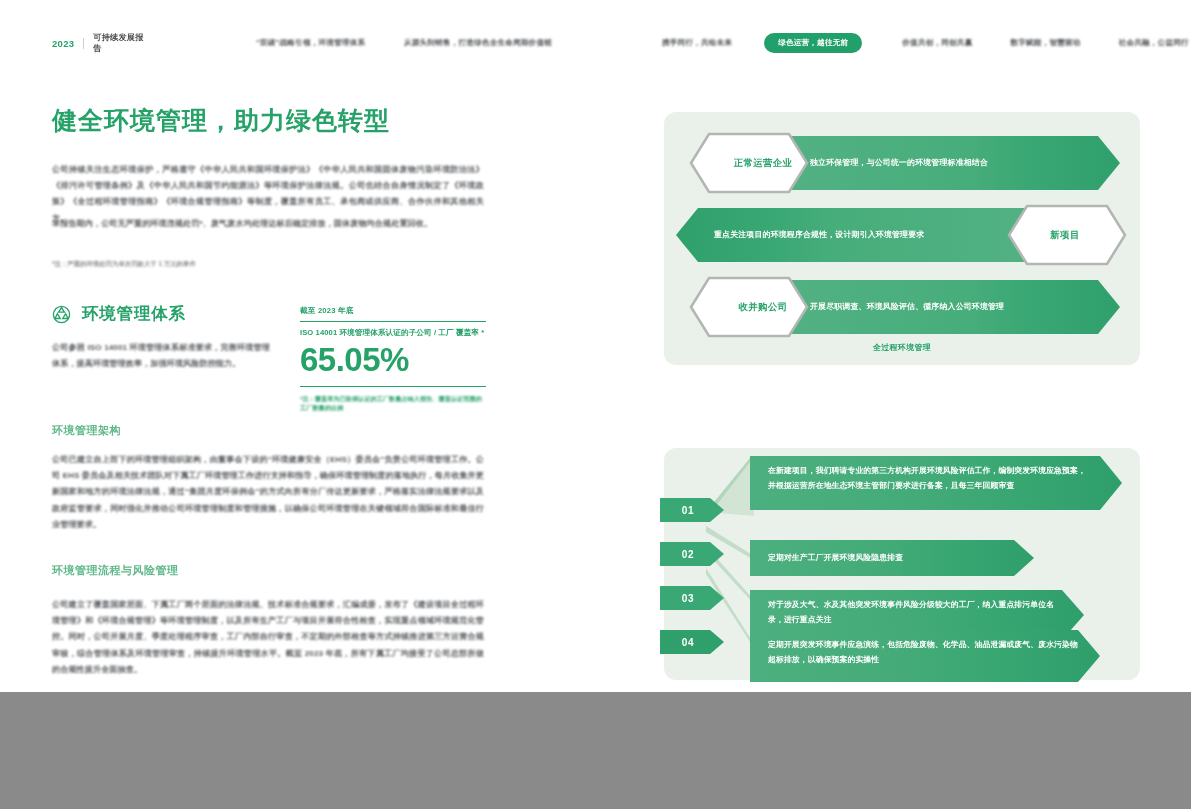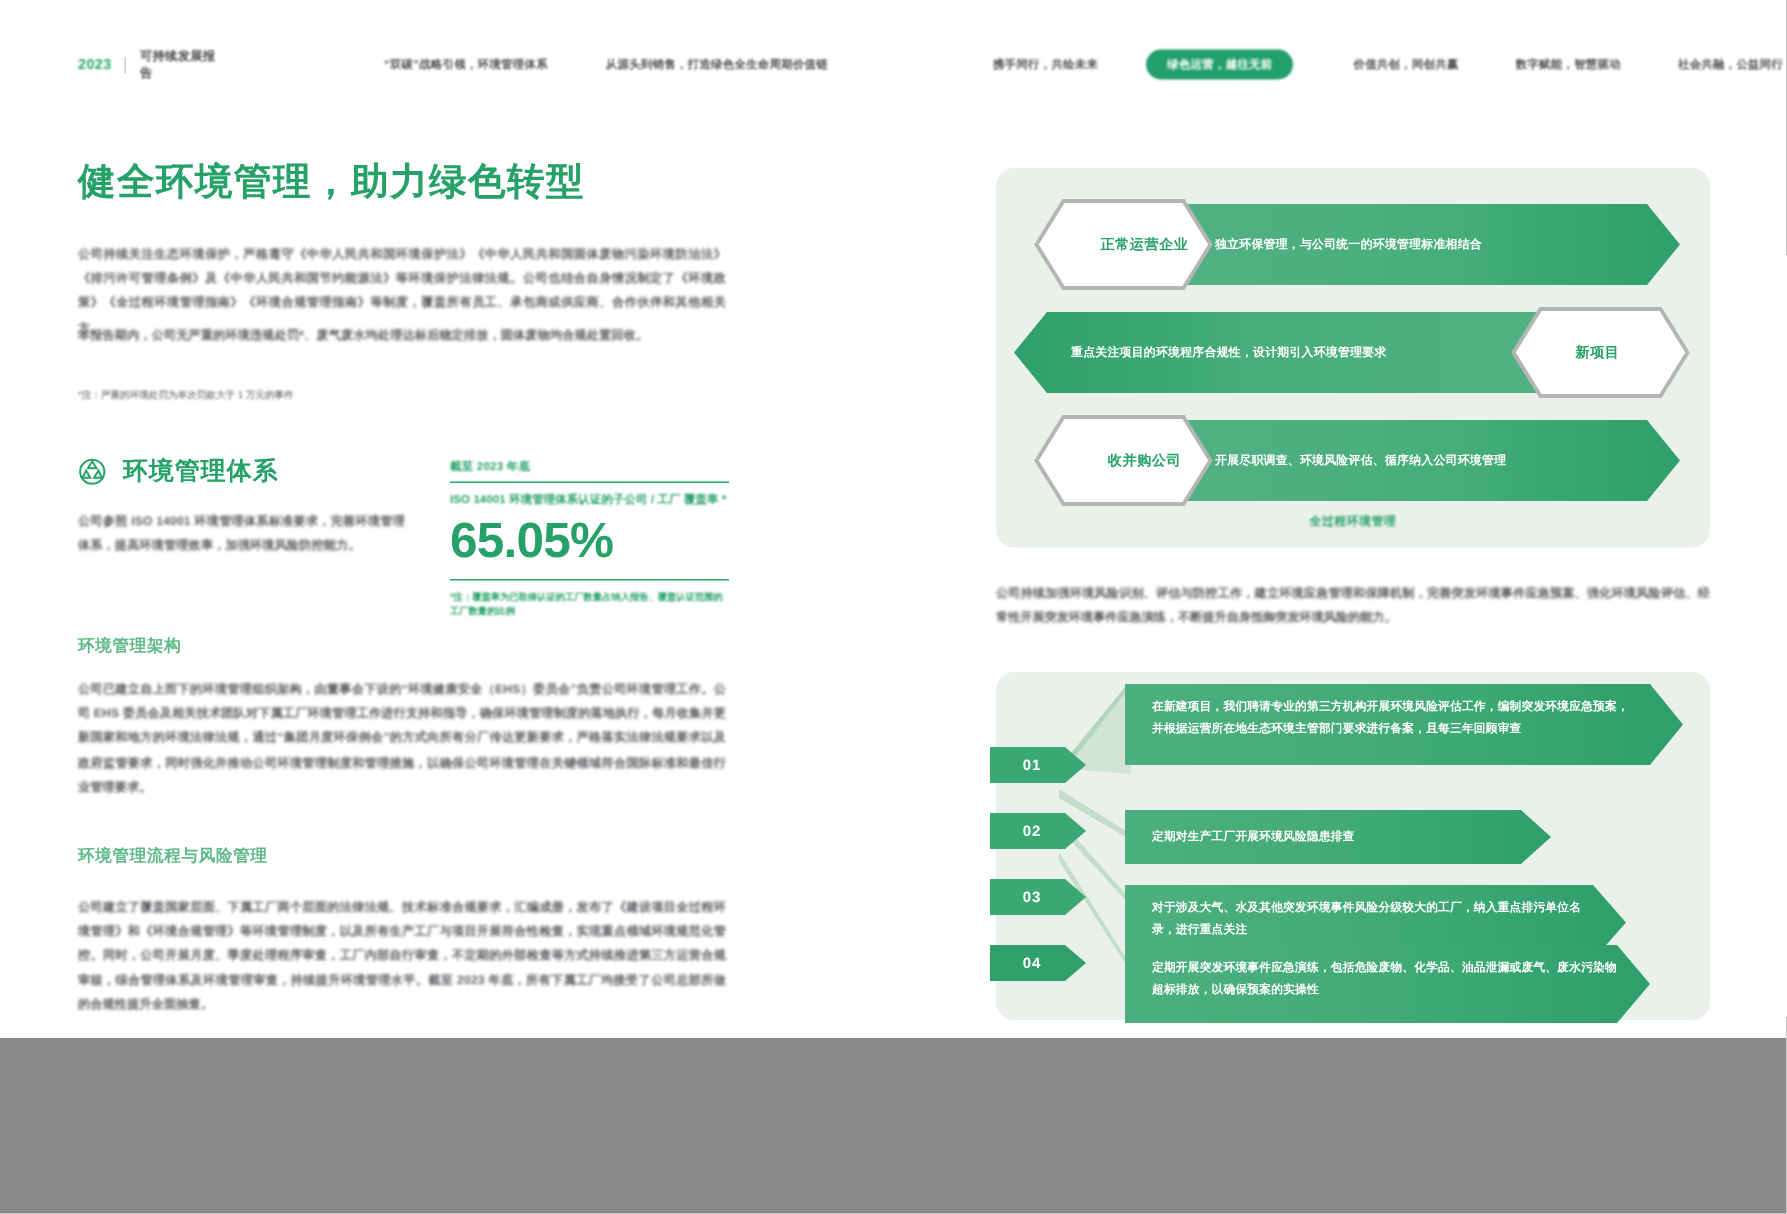--- a/index.html
+++ b/index.html
@@ -462,21 +462,20 @@
         <svg width="122" height="62" viewBox="0 0 122 62" aria-hidden="true">
           <path d="M21 2 H101 L119 31 L101 60 H21 L3 31 Z" fill="#ffffff" stroke="#b3b6b3" stroke-width="2.6"></path>
         </svg>
       </div>
       <div class="hex-label" style="left:16px;">收并购公司</div>
     </div>
 
     <div class="panel-caption" style="top:230px;">全过程环境管理</div>
   </div>
 
-  <div class="right-p">公司持续加强环境风险识别、评估与防控工作，建立环境应急管理和保障机制，完善突发环境事件应急预案、强化环境风险评估、经常性开展突发环境事件应急演练，不断提升自身抵御突发环境风险的能力。</div>
 
   <div class="panel panel-2">
 
     <svg class="connector" style="left:0; top:0;" width="476" height="232" viewBox="0 0 476 232" aria-hidden="true">
       <defs>
         <linearGradient id="sg1" x1="0" y1="0" x2="1" y2="0">
           <stop offset="0%" stop-color="#3aa874"></stop>
           <stop offset="40%" stop-color="#49ae7c"></stop>
           <stop offset="100%" stop-color="#7cc79f"></stop>
         </linearGradient>

